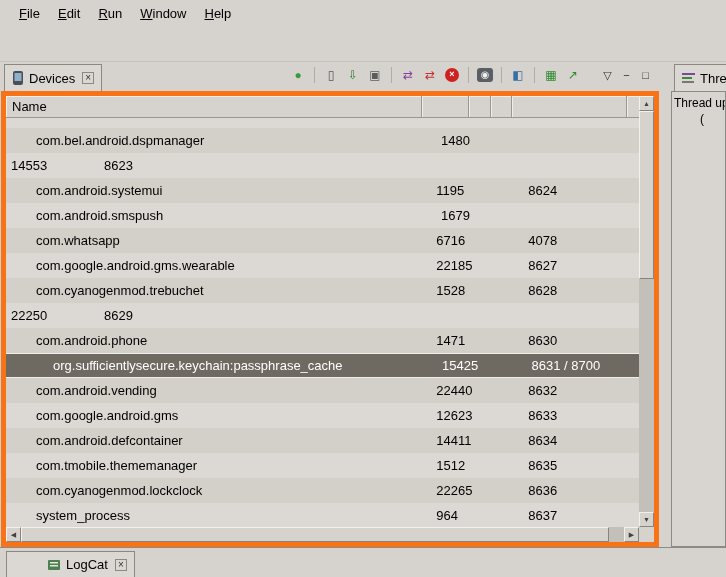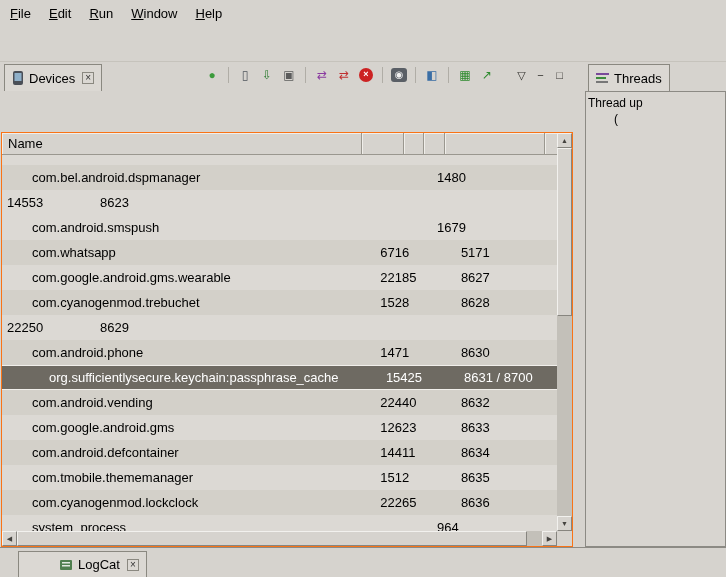--- a/index.html
+++ b/index.html
@@ -5,30 +5,30 @@
   * { margin:0; padding:0; box-sizing:border-box; }
   html,body { width:726px; height:577px; }
   body {
     font-family:"Liberation Sans","DejaVu Sans",sans-serif;
     font-size:13px; color:#000; background:#d6d3ce; overflow:hidden;
   }
   :root { --sel-bg:#6e6a62; --sel-fg:#ffffff; }
   .window { position:relative; width:726px; height:577px; background:#d6d3ce; overflow:hidden; }
 
   
-  .menubar { height:26px; display:flex; align-items:center; padding-left:1px; background:#d6d3ce; }
+  .menubar { height:26px; display:flex; align-items:center; padding-left:10px; background:#d6d3ce; }
   .menubar-items { display:flex; }
   .menu-item { padding:4px 9px; cursor:default; }
   .menu-item u { text-decoration:underline; }
 
   .toolbar-strip { height:36px; background:#d6d3ce; border-bottom:1px solid #c6c3bc; }
 
   
   .main { position:absolute; top:62px; left:0; right:0; bottom:30px; display:flex; padding-left:1px; }
-  .devices-panel { width:572px; display:flex; flex-direction:column;gap:41px; }
+  .devices-panel { width:658px; display:flex; flex-direction:column; }
   .sash { width:12px; }
   .threads-panel { flex:1; display:flex; flex-direction:column; overflow:hidden; }
 
   
   .panel-header { height:29px; position:relative; display:flex; align-items:flex-end; flex:0 0 29px; }
   .tab { display:inline-flex; align-items:center; gap:5px; height:27px; padding:0 7px;
          background:#dbd8d3; border:1px solid #8a8880; border-bottom:none; margin-left:3px;
          white-space:nowrap; cursor:default; }
   .tab-close { display:inline-flex; align-items:center; justify-content:center;
                width:12px; height:12px; font-size:10px; line-height:10px;
@@ -37,21 +37,21 @@
 
   .panel-toolbar { position:absolute; right:6px; top:4px; display:flex; align-items:center; gap:4px; }
   .tbicon { width:18px; height:18px; font-size:12px; line-height:18px; text-align:center; cursor:default; }
   .tbicon.circle { border-radius:50%; width:14px; height:14px; line-height:13px; font-size:9px; font-weight:bold; margin:2px; }
   .tbicon.rounded { border-radius:3px; width:16px; height:14px; line-height:13px; font-size:10px; margin:2px 1px; }
   .tbicon.plain { font-size:11px; width:15px; }
   .tb-sep { width:1px; height:16px; background:#b0ada6; margin:0 3px; }
   .tb-gap { width:10px; }
 
   
-  .table-wrap { flex:1; position:relative; border:1px solid #f97316; background:#dcd9d4; overflow:hidden; }
+  .table-wrap { flex:1; position:relative; border:5px solid #f97316; background:#dcd9d4; overflow:hidden; }
   .thead { position:absolute; top:0; left:0; right:15px; height:22px; display:flex;
            background:#d6d3ce; border-bottom:1px solid #9a978f; }
   .th { padding:3px 6px 0 6px; border-right:1px solid #9a978f; background:#d6d3ce;
         box-shadow:inset 1px 1px 0 #f0eeea; overflow:hidden; white-space:nowrap; }
   .th-filler { flex:1; border-right:none; }
   .tbody { position:absolute; top:22px; left:0; right:15px; bottom:15px;
            background:#dcd9d4; overflow:hidden; padding-top:10px; }
   .row { height:25px; display:flex; align-items:center; background:#d3d0c9; }
   .row.alt { background:#dcd9d4; }
   .row.selected { background:var(--sel-bg); color:var(--sel-fg);
@@ -81,21 +81,21 @@
   .corner { position:absolute; right:0; bottom:0; width:15px; height:15px; background:#d6d3ce; }
 
   
   .threads-body { flex:1; border:1px solid #8c8a84; background:#d8d5d0; padding:3px 2px; font-size:12px; overflow:hidden; }
   .tline { white-space:nowrap; line-height:16px; }
   .tline.l1 { padding-left:26px; }
 
   
   .bottom-band { position:absolute; left:0; right:0; bottom:0; height:30px; background:#d6d3ce;
                  border-top:1px solid #8c8a84; }
-  .bottom-band .tab { position:absolute; bottom:0; left:15px; height:26px;padding-left:40px; }
+  .bottom-band .tab { position:absolute; bottom:0; left:3px; height:26px;padding-left:40px; }
 </style>
 </head>
 <body>
 
 <div class="window">
 
   <div class="menubar">
     <div class="menubar-items">
         <span class="menu-item"><u>F</u>ile</span>
         <span class="menu-item"><u>E</u>dit</span>
@@ -160,32 +160,39 @@
               <div class="cell c1">1480</div>
               <div class="cell c2"></div>
               <div class="cell c3"></div>
             </div>
             <div class="row alt">
               <div class="cell c1">14553</div>
               <div class="cell c2"></div>
               <div class="cell c3"></div>
               <div class="cell c4">8623</div>
             </div>
+            <div class="row">
+              <div class="cell c0">com.android.systemui</div>
+              <div class="cell c1">1195</div>
+              <div class="cell c2"></div>
+              <div class="cell c3"></div>
+              <div class="cell c4">8624</div>
+            </div>
             <div class="row alt">
               <div class="cell c0">com.android.smspush</div>
               <div class="cell c1">1679</div>
               <div class="cell c2"></div>
               <div class="cell c3"></div>
             </div>
             <div class="row">
               <div class="cell c0">com.whatsapp</div>
               <div class="cell c1">6716</div>
               <div class="cell c2"></div>
               <div class="cell c3"></div>
-              <div class="cell c4">5171</div>
+              <div class="cell c4">4078</div>
             </div>
             <div class="row alt">
               <div class="cell c0">com.google.android.gms.wearable</div>
               <div class="cell c1">22185</div>
               <div class="cell c2"></div>
               <div class="cell c3"></div>
               <div class="cell c4">8627</div>
             </div>
             <div class="row">
               <div class="cell c0">com.cyanogenmod.trebuchet</div>
@@ -247,20 +254,21 @@
               <div class="cell c1">22265</div>
               <div class="cell c2"></div>
               <div class="cell c3"></div>
               <div class="cell c4">8636</div>
             </div>
             <div class="row alt">
               <div class="cell c0">system_process</div>
               <div class="cell c1">964</div>
               <div class="cell c2"></div>
               <div class="cell c3"></div>
+              <div class="cell c4">8637</div>
             </div>
           </div>
 
         <div class="vscroll">
           <div class="sbtn up">▲</div>
           <div class="vthumb"></div>
           <div class="sbtn down">▼</div>
         </div>
         <div class="hscroll">
           <div class="sbtn left">◀</div>

